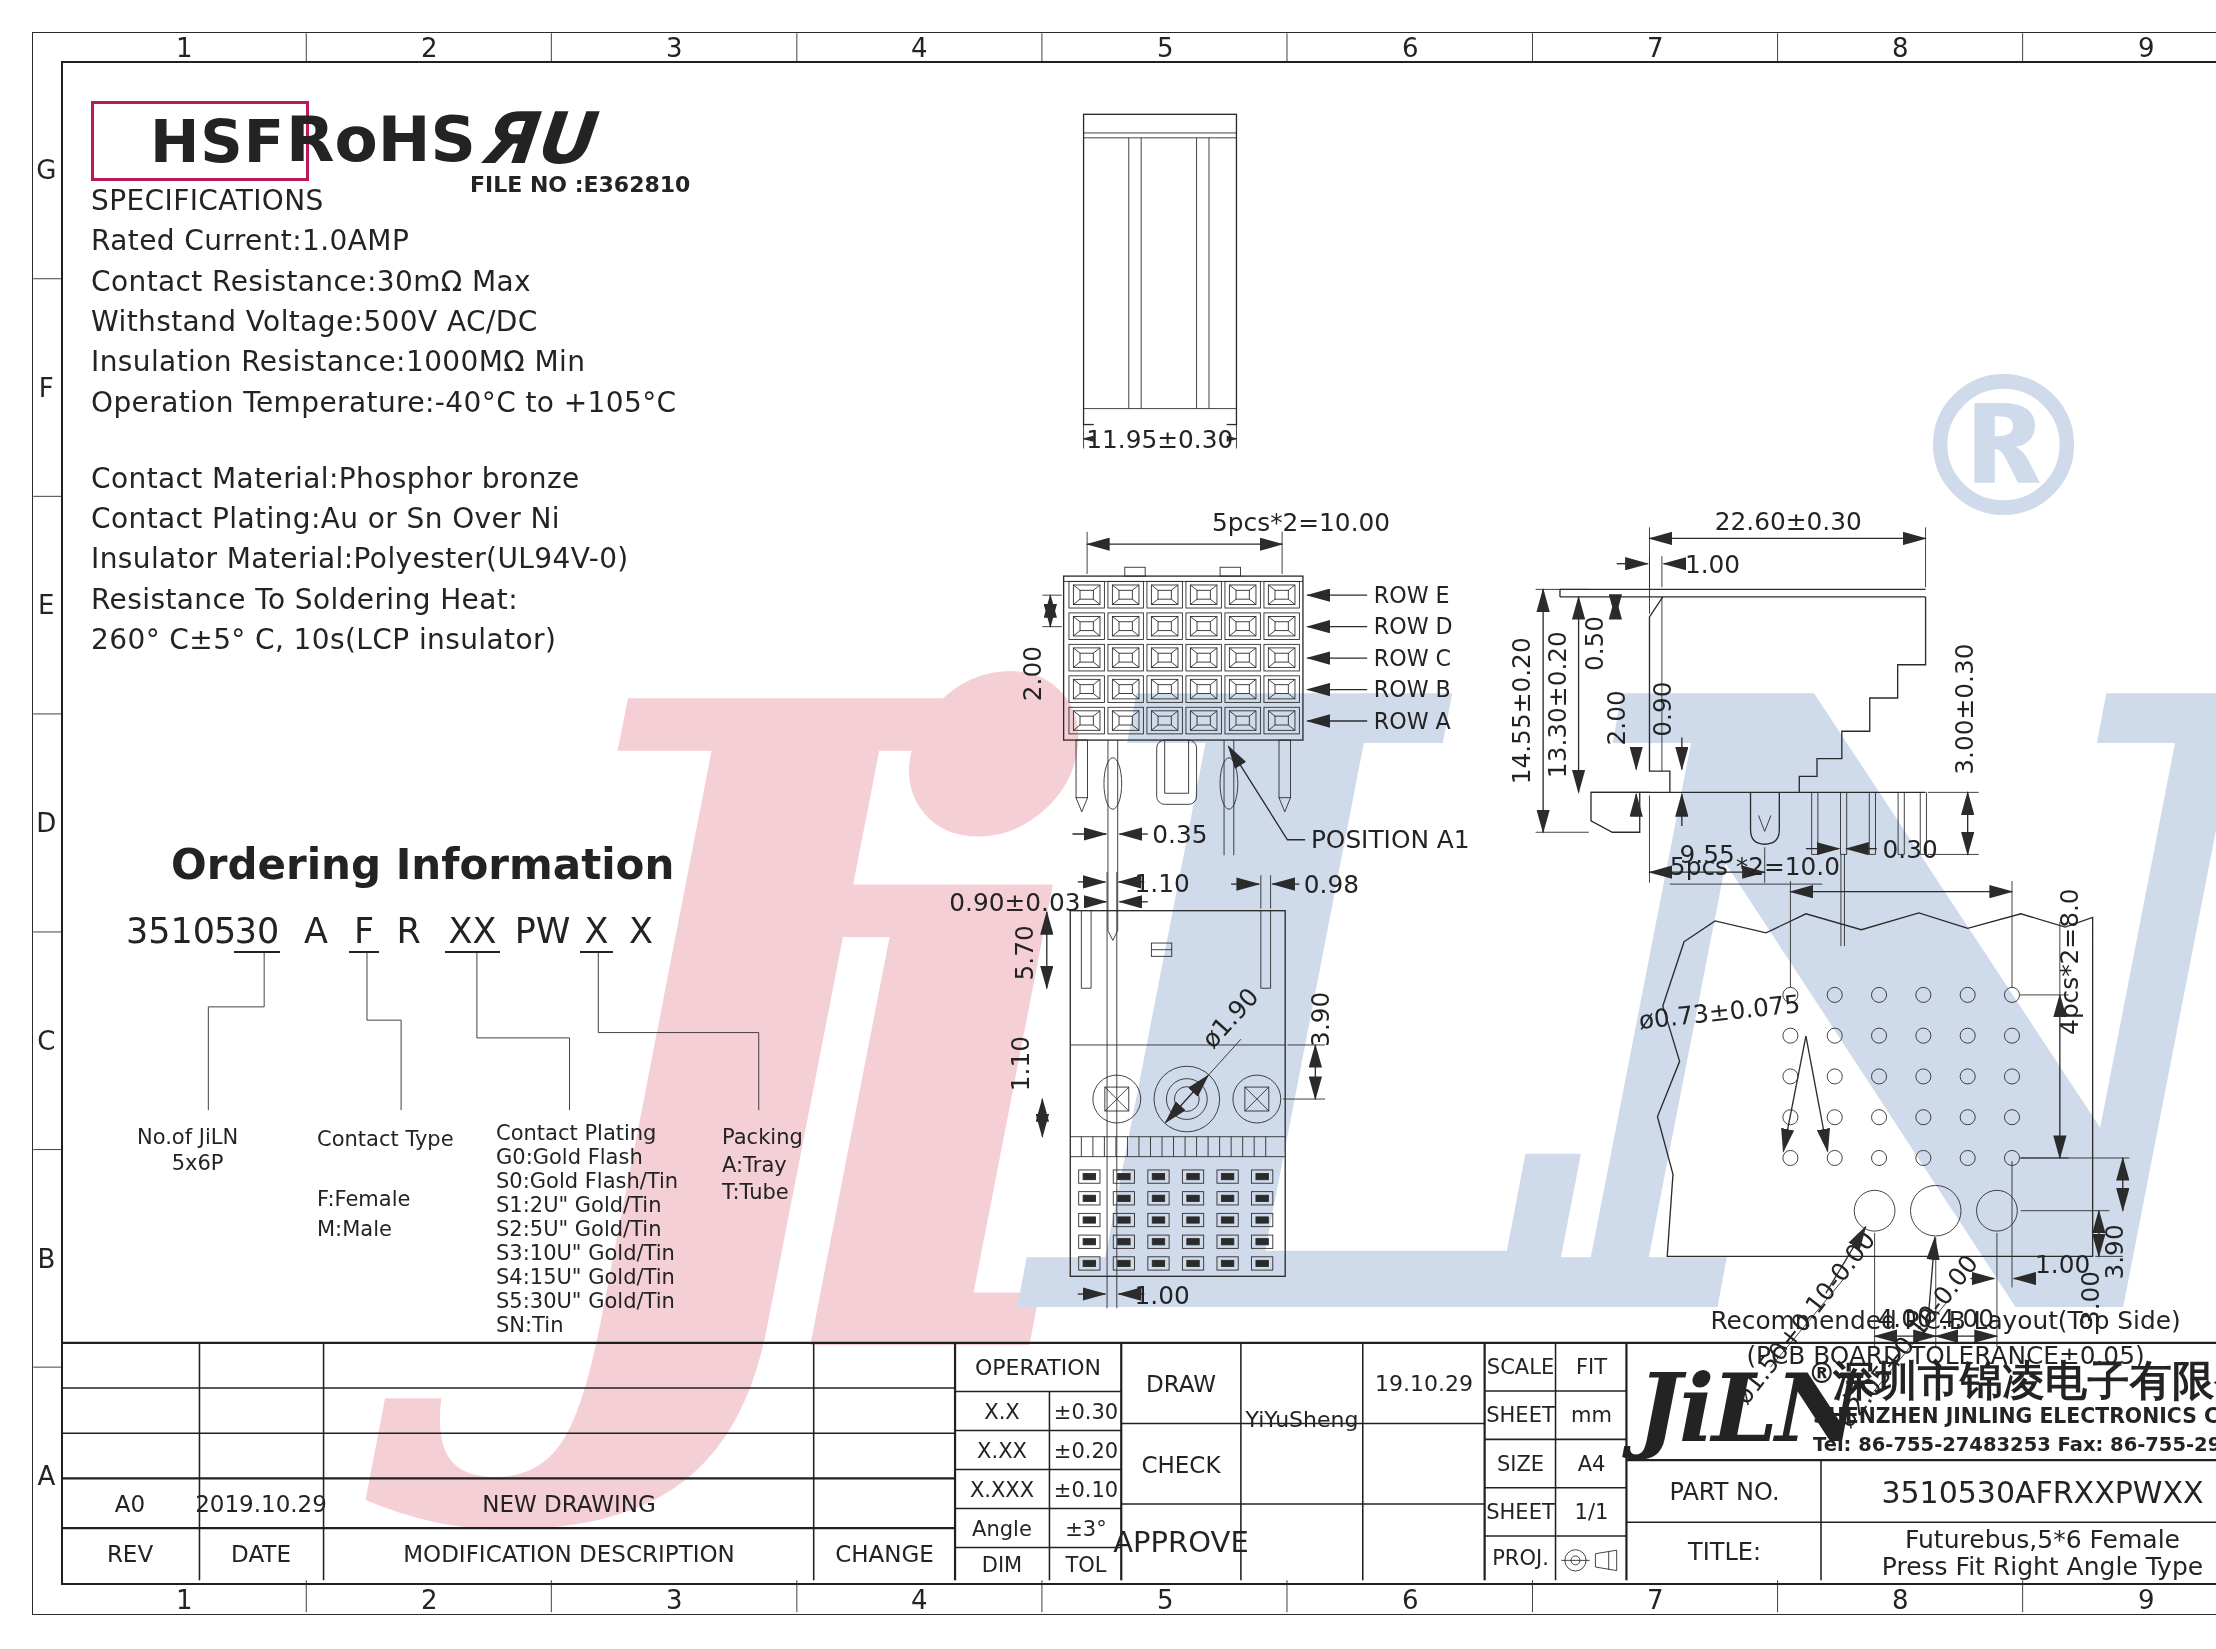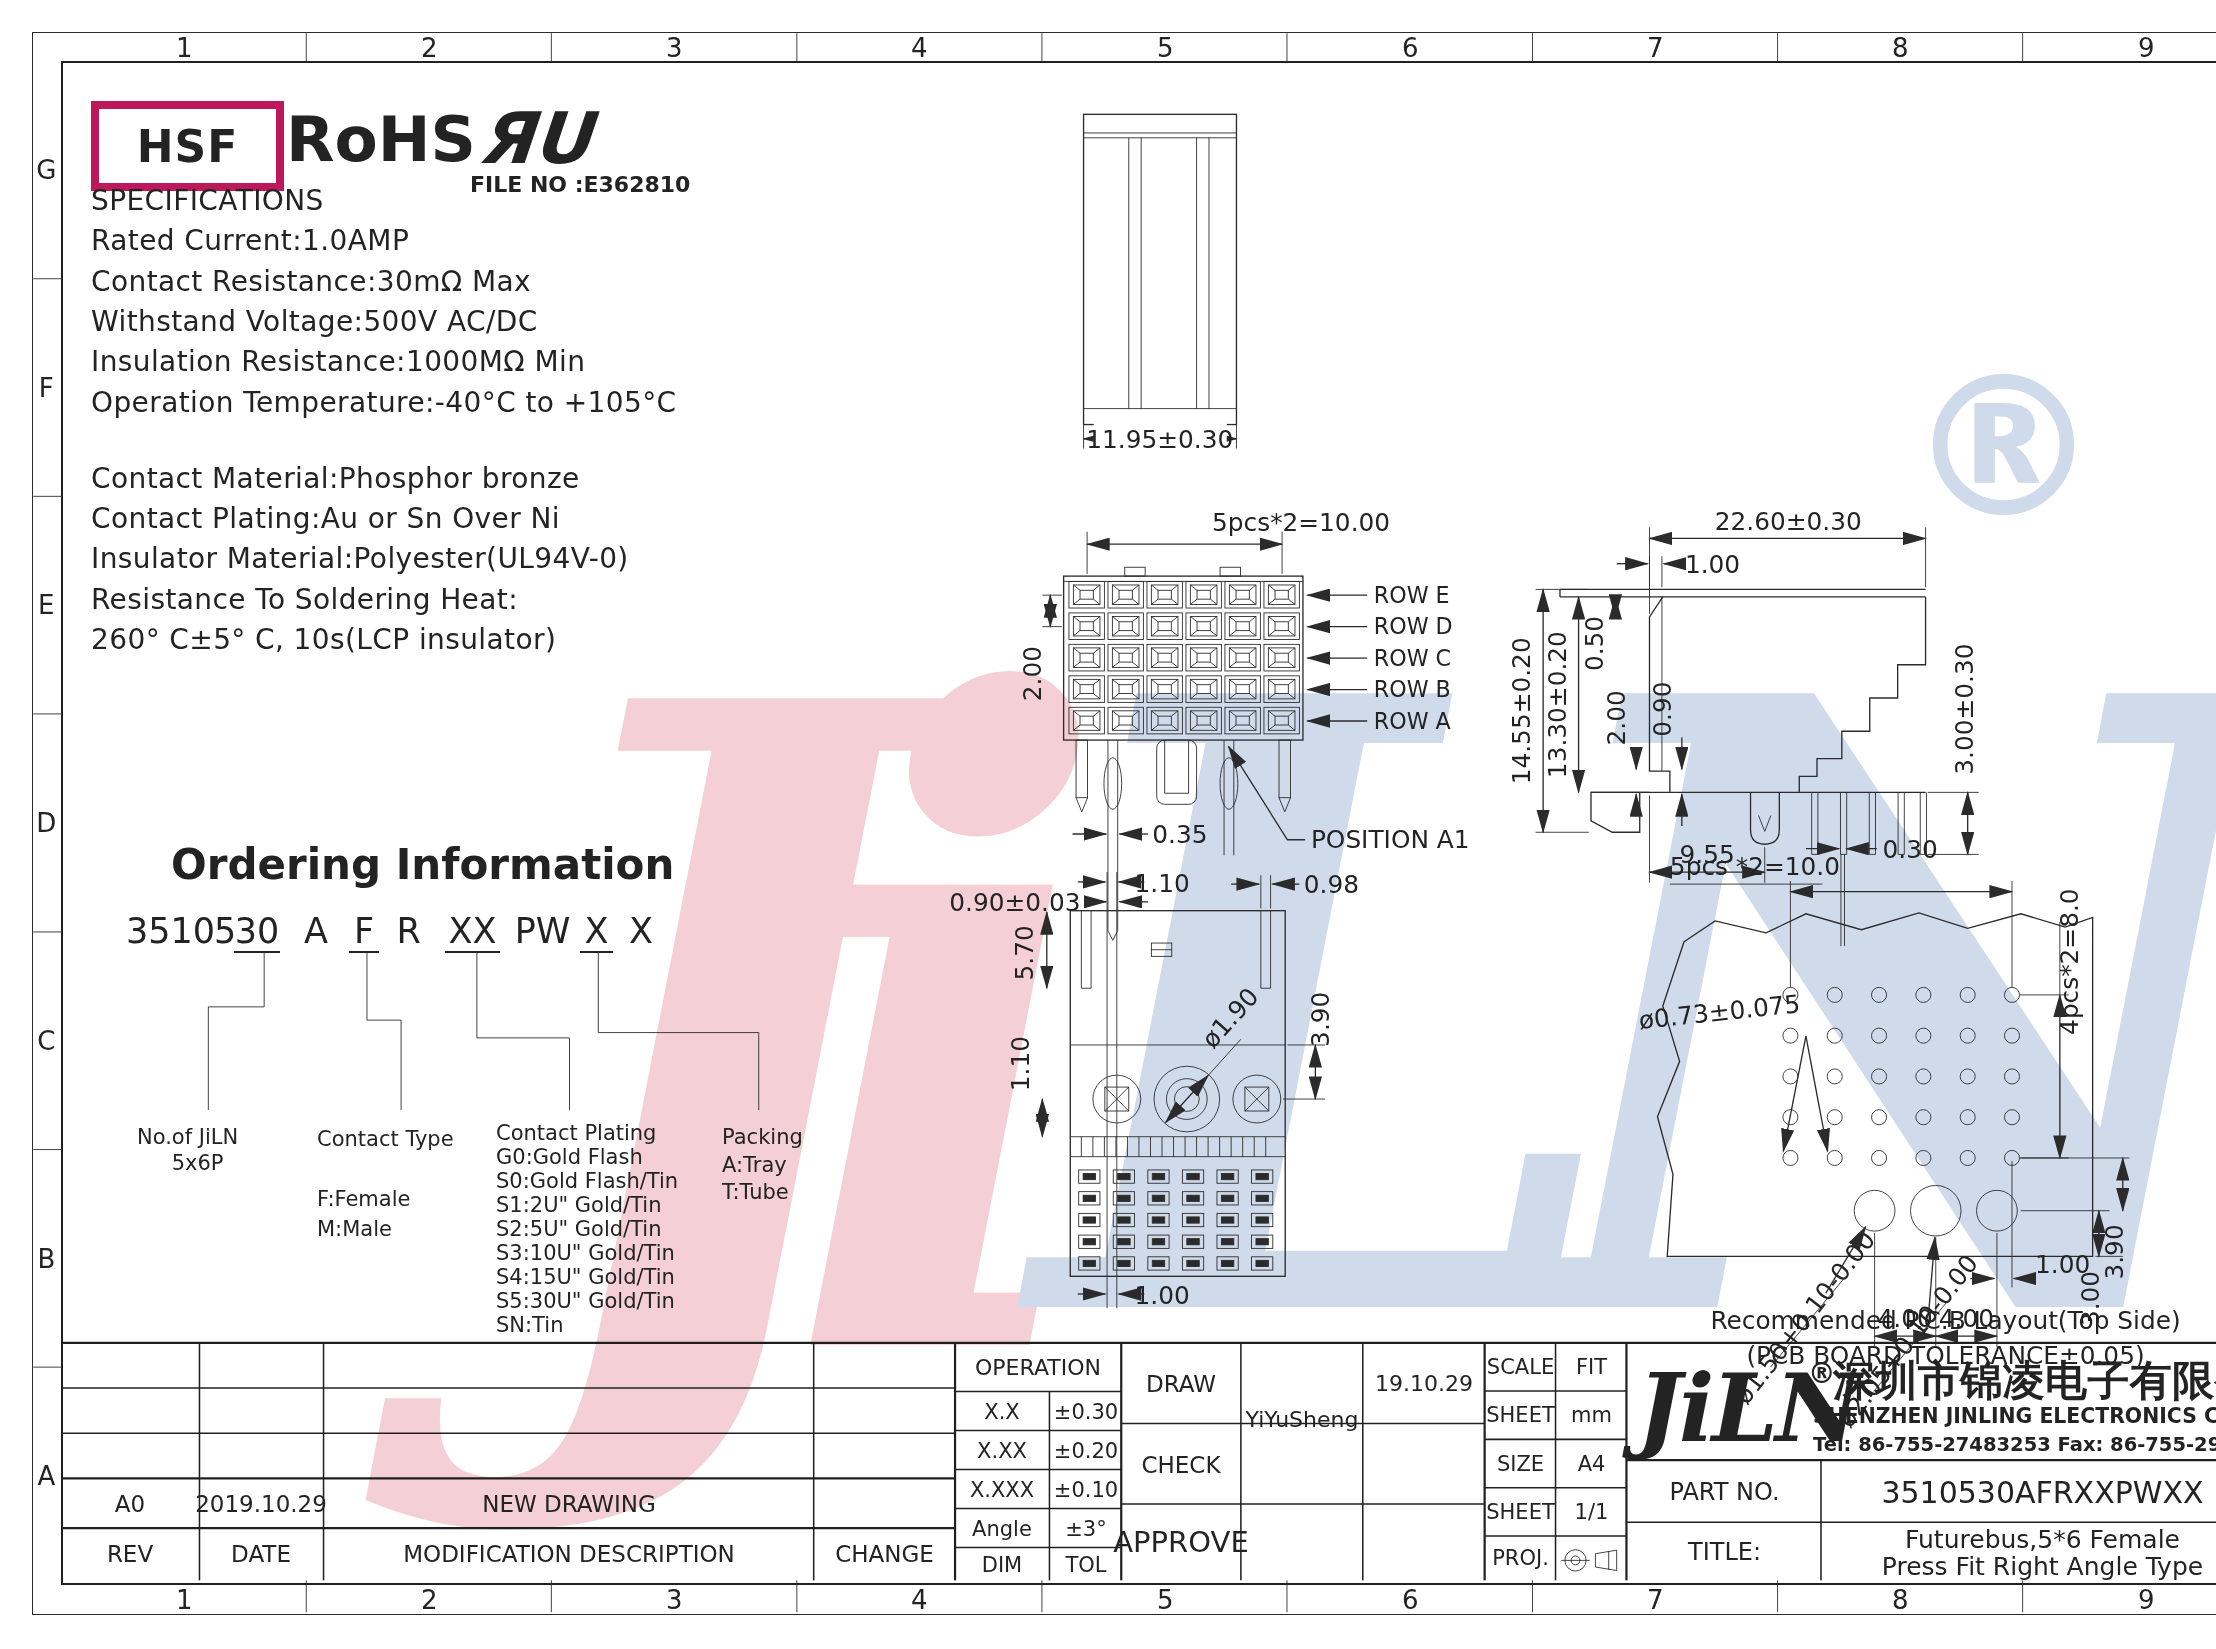--- a/index.html
+++ b/index.html
@@ -718,21 +718,21 @@
 
     <g class="lt">
       <circle cx="3555" cy="3521" r="24"></circle>
       <circle cx="3555" cy="3521" r="10"></circle>
       <line x1="3523" y1="3521" x2="3587" y2="3521"></line>
       <polygon points="3600,3506 3648,3498 3648,3544 3600,3536" fill="none"></polygon>
       <line x1="3630" y1="3500" x2="3630" y2="3542"></line>
     </g>
   </svg>
 
-  <div class="txt" style="left:91px;top:101px;width:177px;height:74px;border:8px solid #be185d;font-size:44px;font-weight:bold;display:flex;align-items:center;justify-content:center;letter-spacing:0.9px;">HSF</div>
+  <div class="txt" style="left:91px;top:101px;width:177px;height:74px;border:3px solid #be185d;font-size:59px;font-weight:bold;display:flex;align-items:center;justify-content:center;letter-spacing:0.9px;padding-left:35px;">HSF</div>
   <div class="txt" style="left:286px;top:103px;font-size:63px;font-weight:bold;">RoHS</div>
   <div class="txt" style="left:485px;top:97px;font-size:71px;font-weight:900;font-style:italic;transform:skewX(-8deg);">ЯU</div>
   <div class="txt" style="left:470px;top:172px;font-size:22px;font-weight:bold;">FILE NO :E362810</div>
 
   <div class="txt spec" style="left:91px;top:181px;">SPECIFICATIONS</div>
   <div class="txt spec" style="left:91px;top:221px;">Rated Current:1.0AMP</div>
   <div class="txt spec" style="left:91px;top:262px;">Contact Resistance:30mΩ Max</div>
   <div class="txt spec" style="left:91px;top:302px;">Withstand Voltage:500V AC/DC</div>
   <div class="txt spec" style="left:91px;top:342px;">Insulation Resistance:1000MΩ Min</div>
   <div class="txt spec" style="left:91px;top:383px;">Operation Temperature:-40°C to +105°C</div>

